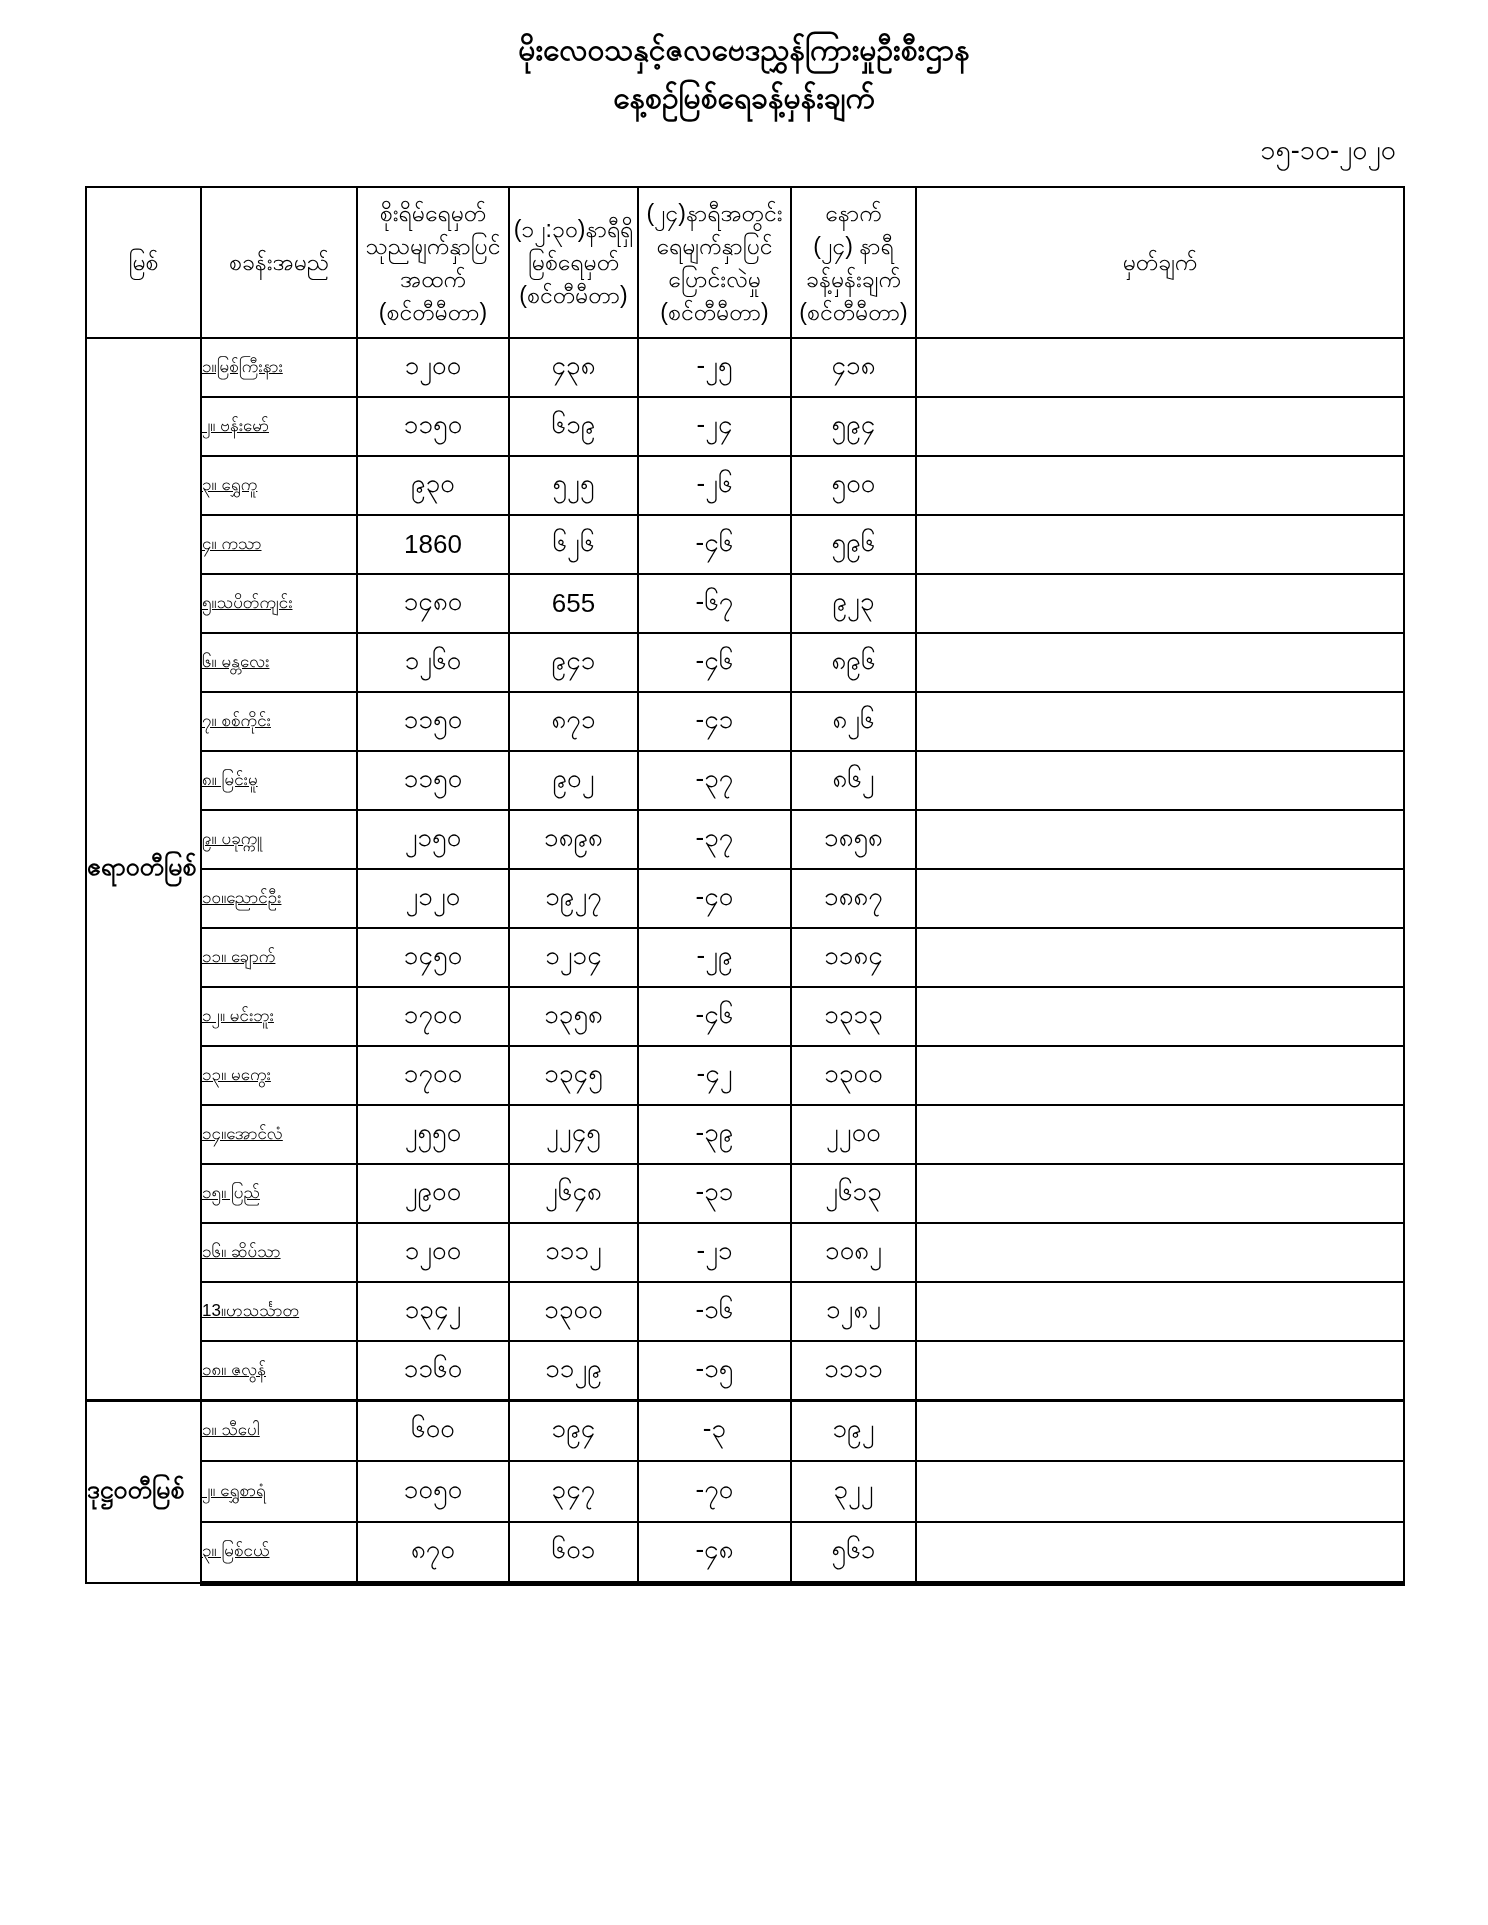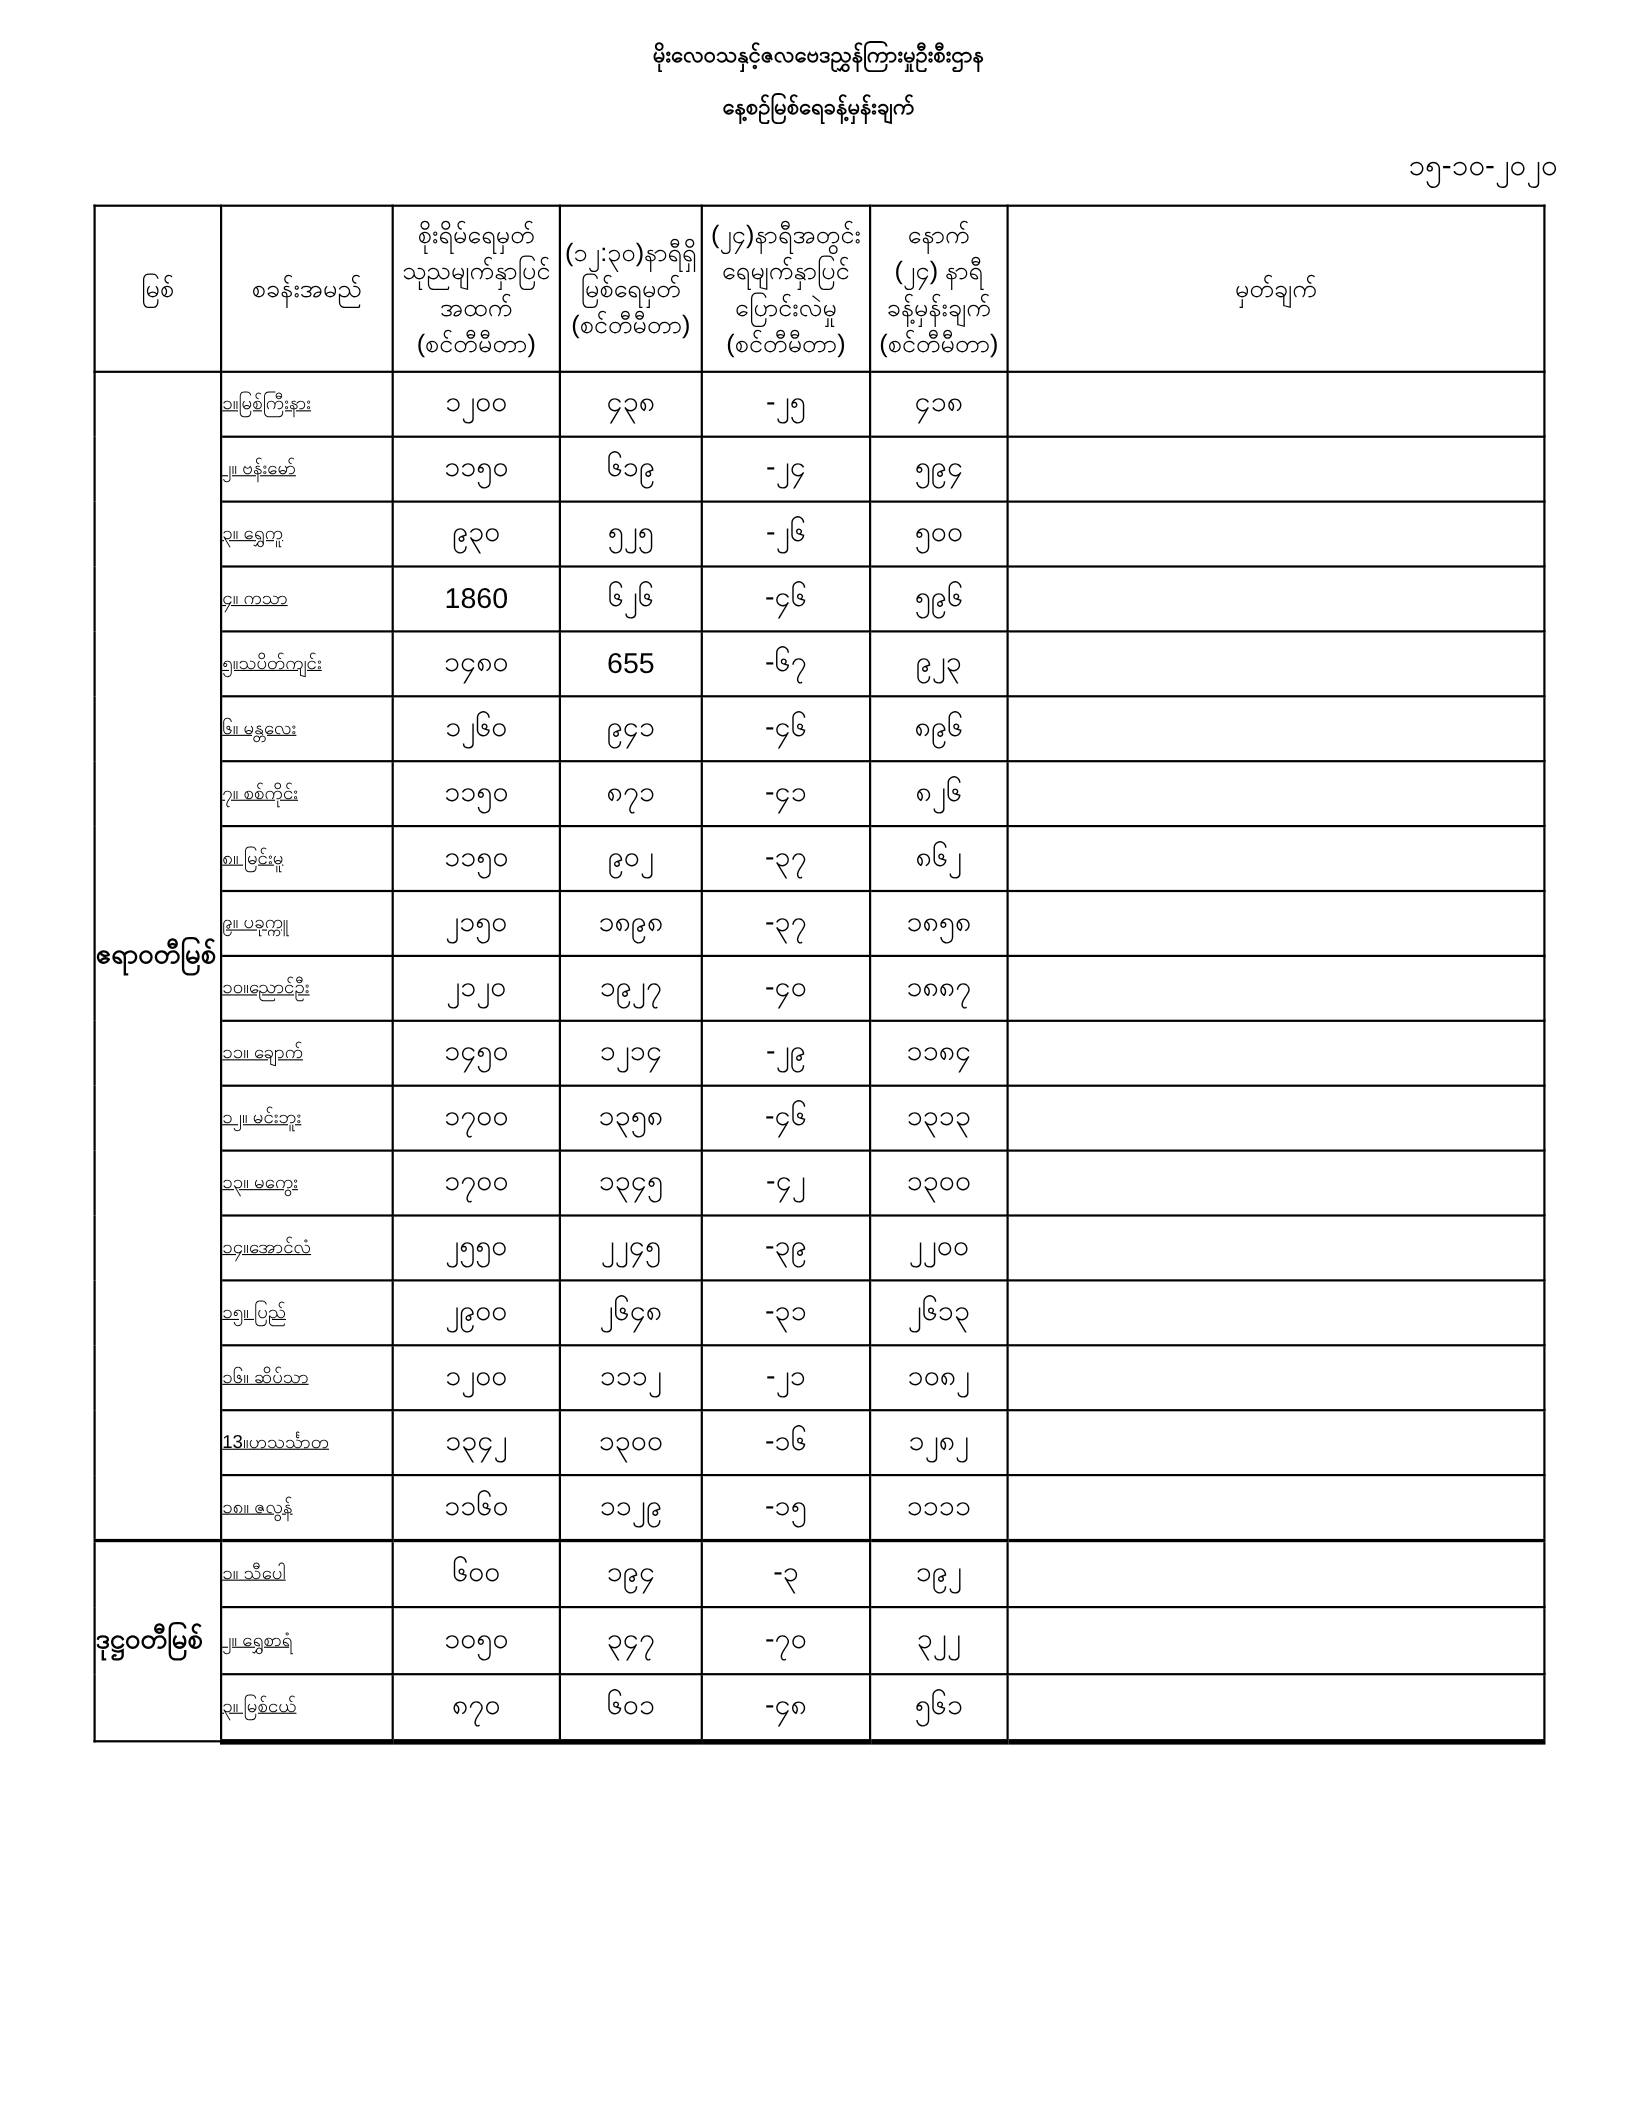--- a/index.html
+++ b/index.html
@@ -14,27 +14,27 @@
     width: 1488px;
     height: 1925px;
     background: #ffffff;
     overflow: hidden;
   }
   .title-block {
     padding-top: 26px;
     text-align: center;
   }
   .title-line {
-    font-size: 20px;
+    font-size: 30px;
     font-weight: 700;
     line-height: 48px;
   }
   .report-date {
     text-align: right;
-    padding-right: 72px;
+    padding-right: 92px;
     font-size: 27px;
     margin-top: 10px;
     font-weight: 400;
   }
   table.levels {
     border-collapse: collapse;
     table-layout: fixed;
     margin-left: 85px;
     margin-top: 14px;
     width: 1318px;

